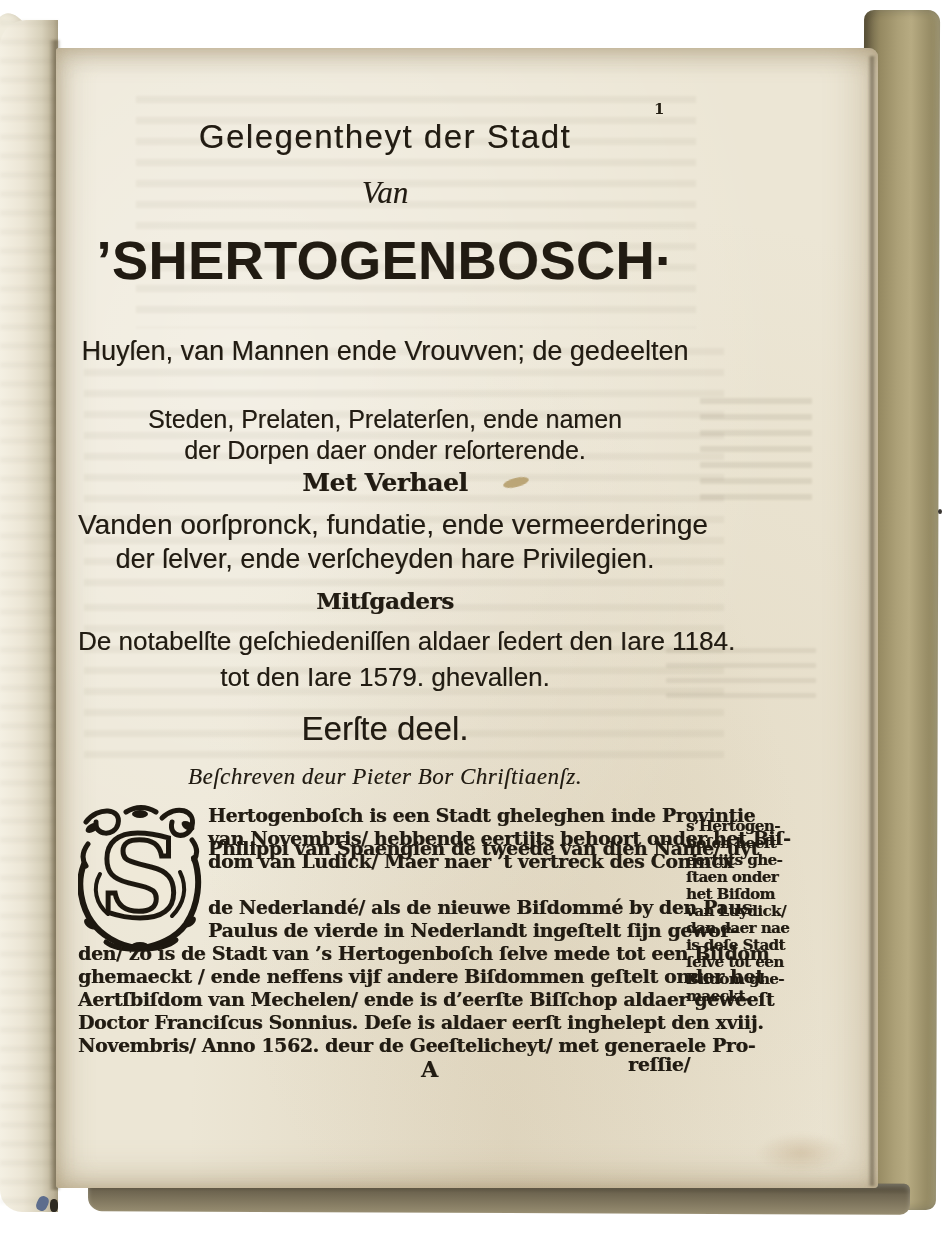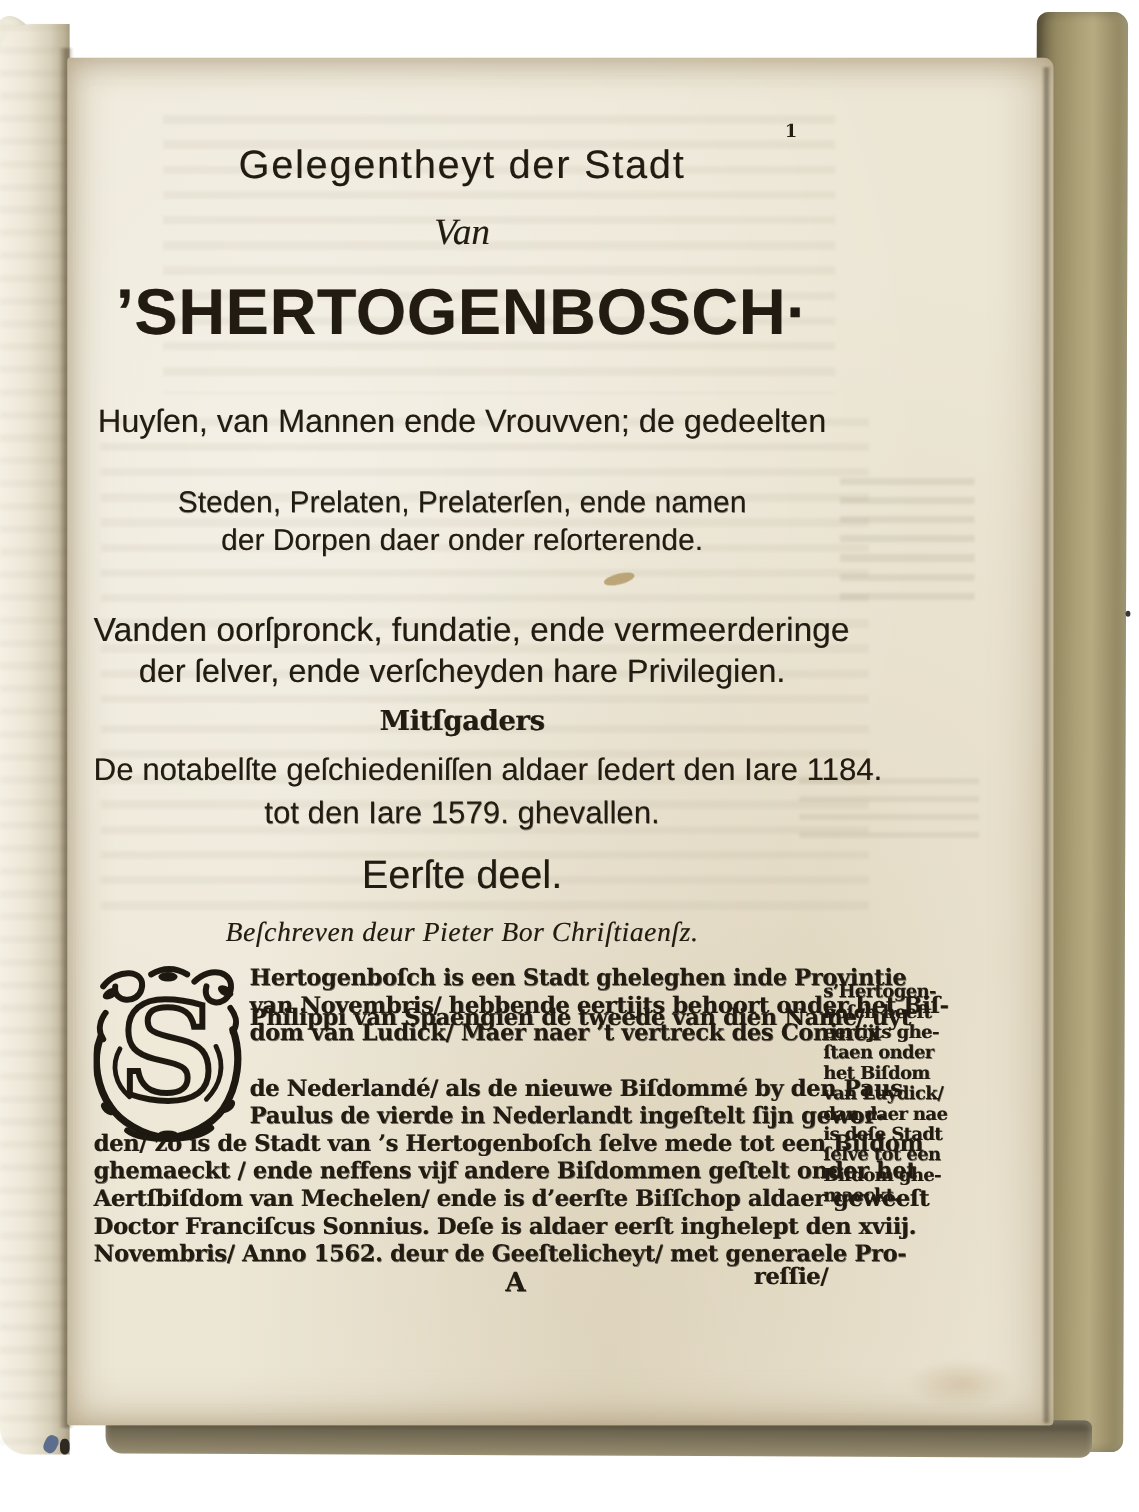--- a/index.html
+++ b/index.html
@@ -134,20 +134,21 @@
 
     <div class="textcol">
       <div class="line roman l-heading">Gelegentheyt der Stadt</div>
       <div class="line ital l-van">Van</div>
       <div class="line roman l-title">’SHERTOGENBOSCH·</div>
 
       <div class="line roman l-sub2">Huyſen, van Mannen ende Vrouvven; de gedeelten</div>
       <div class="line roman l-sub4">Steden, Prelaten, Prelaterſen, ende namen</div>
       <div class="line roman l-sub5">der Dorpen daer onder reſorterende.</div>
 
+      <div class="line blk l-metverhael">Met Verhael</div>
       <div class="line roman l-verh1">Vanden oorſpronck, fundatie, ende vermeerderinge</div>
       <div class="line roman l-verh2">der ſelver, ende verſcheyden hare Privilegien.</div>
 
       <div class="line blk l-mits">Mitſgaders</div>
       <div class="line roman l-not1">De notabelſte geſchiedeniſſen aldaer ſedert den Iare 1184.</div>
       <div class="line roman l-not2">tot den Iare 1579. ghevallen.</div>
 
       <div class="line roman l-eerste">Eerſte deel.</div>
       <div class="line ital l-byline">Beſchreven deur Pieter Bor Chriſtiaenſz.</div>
 

